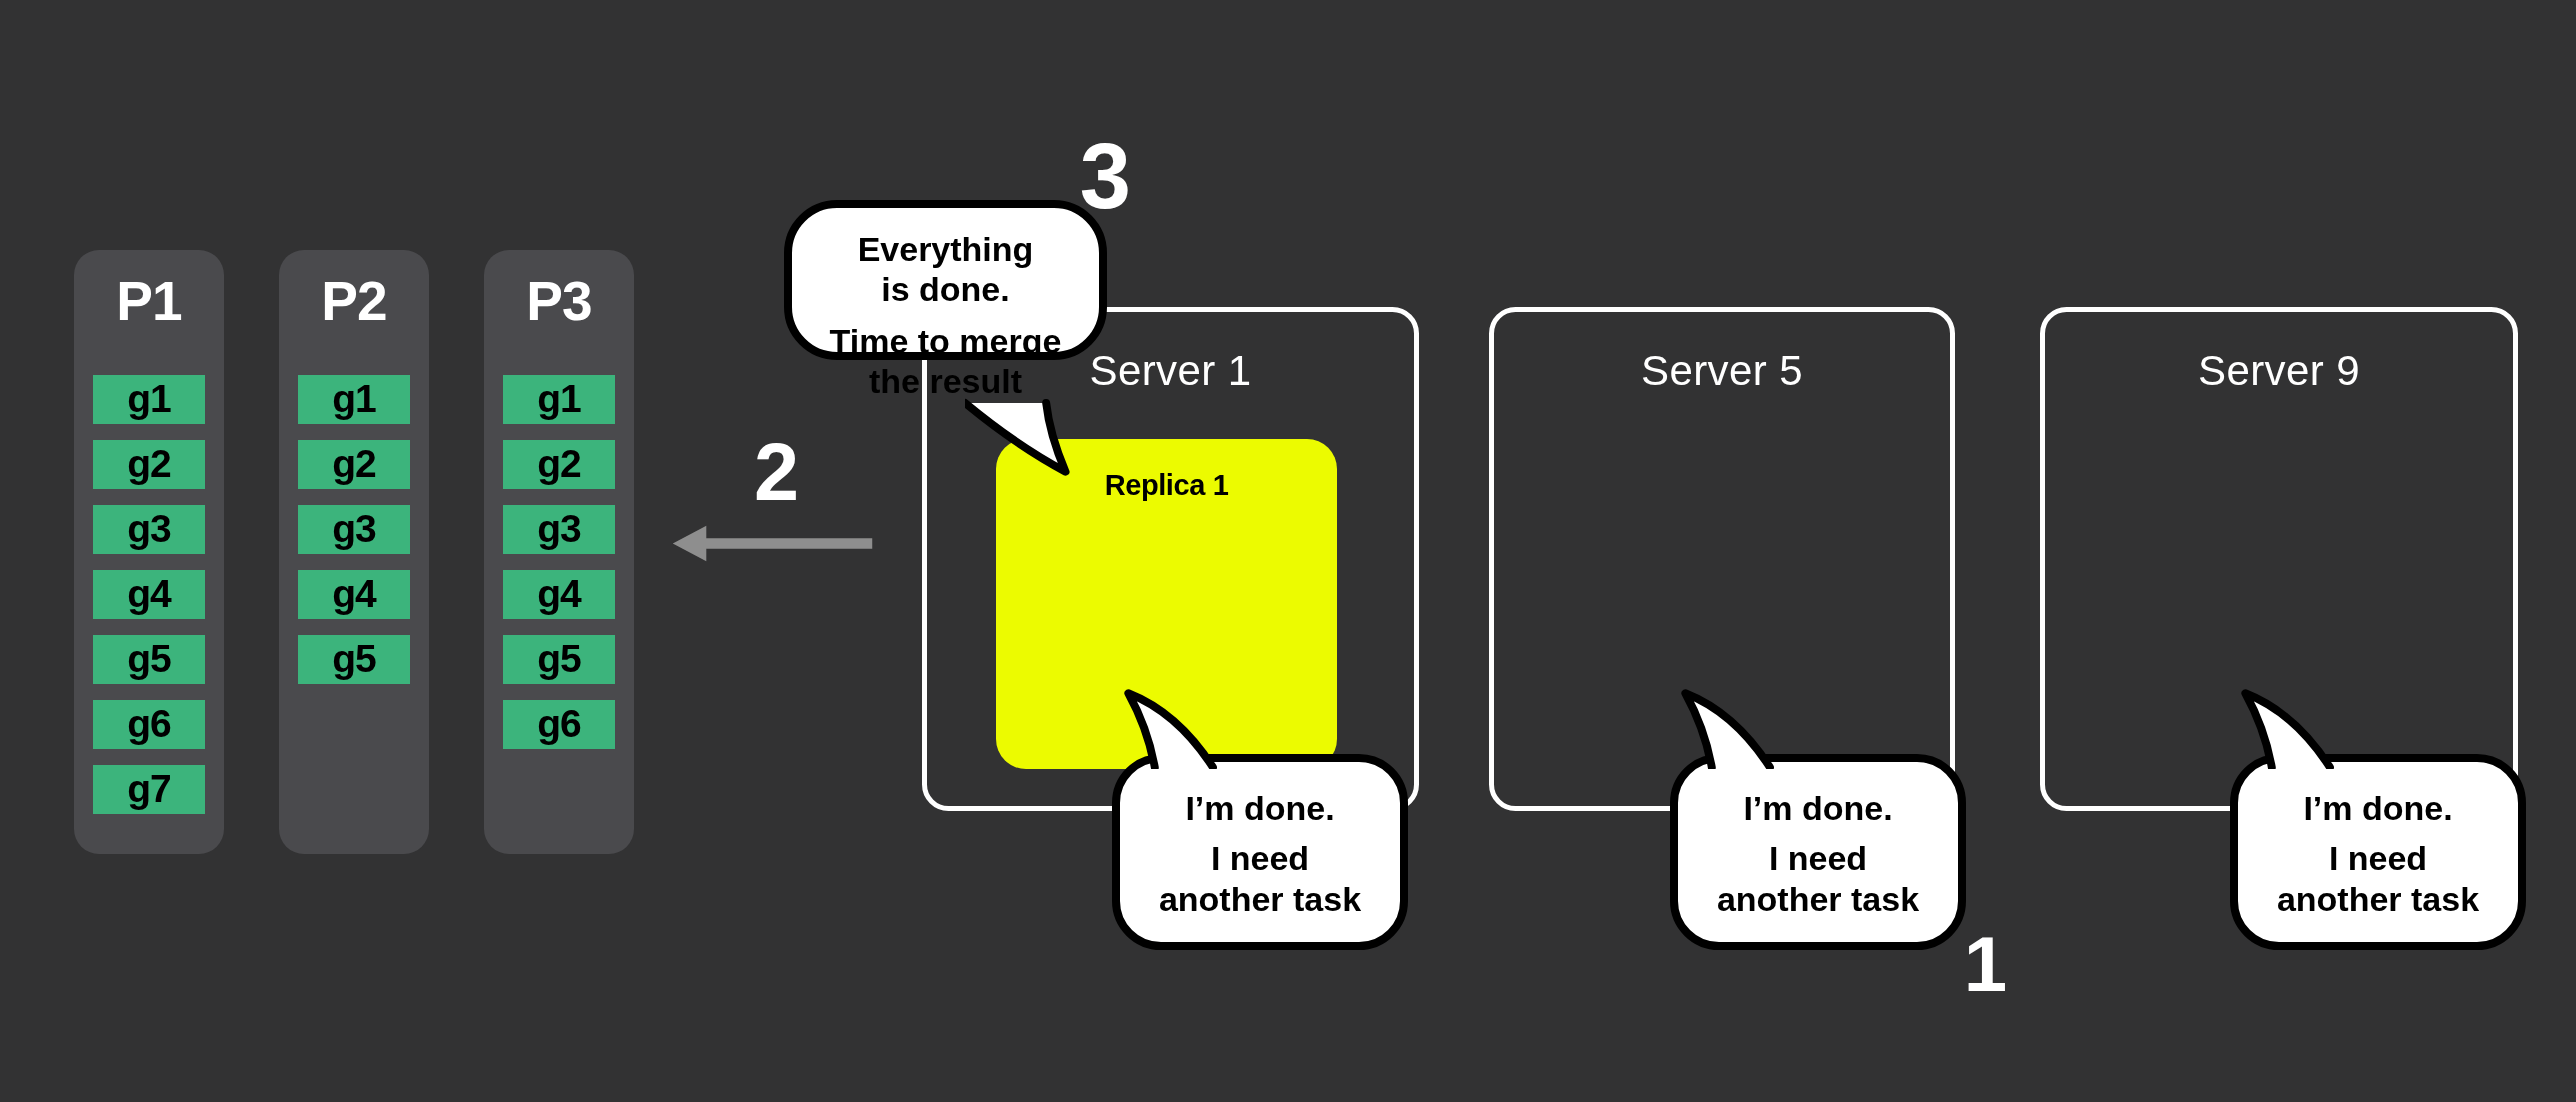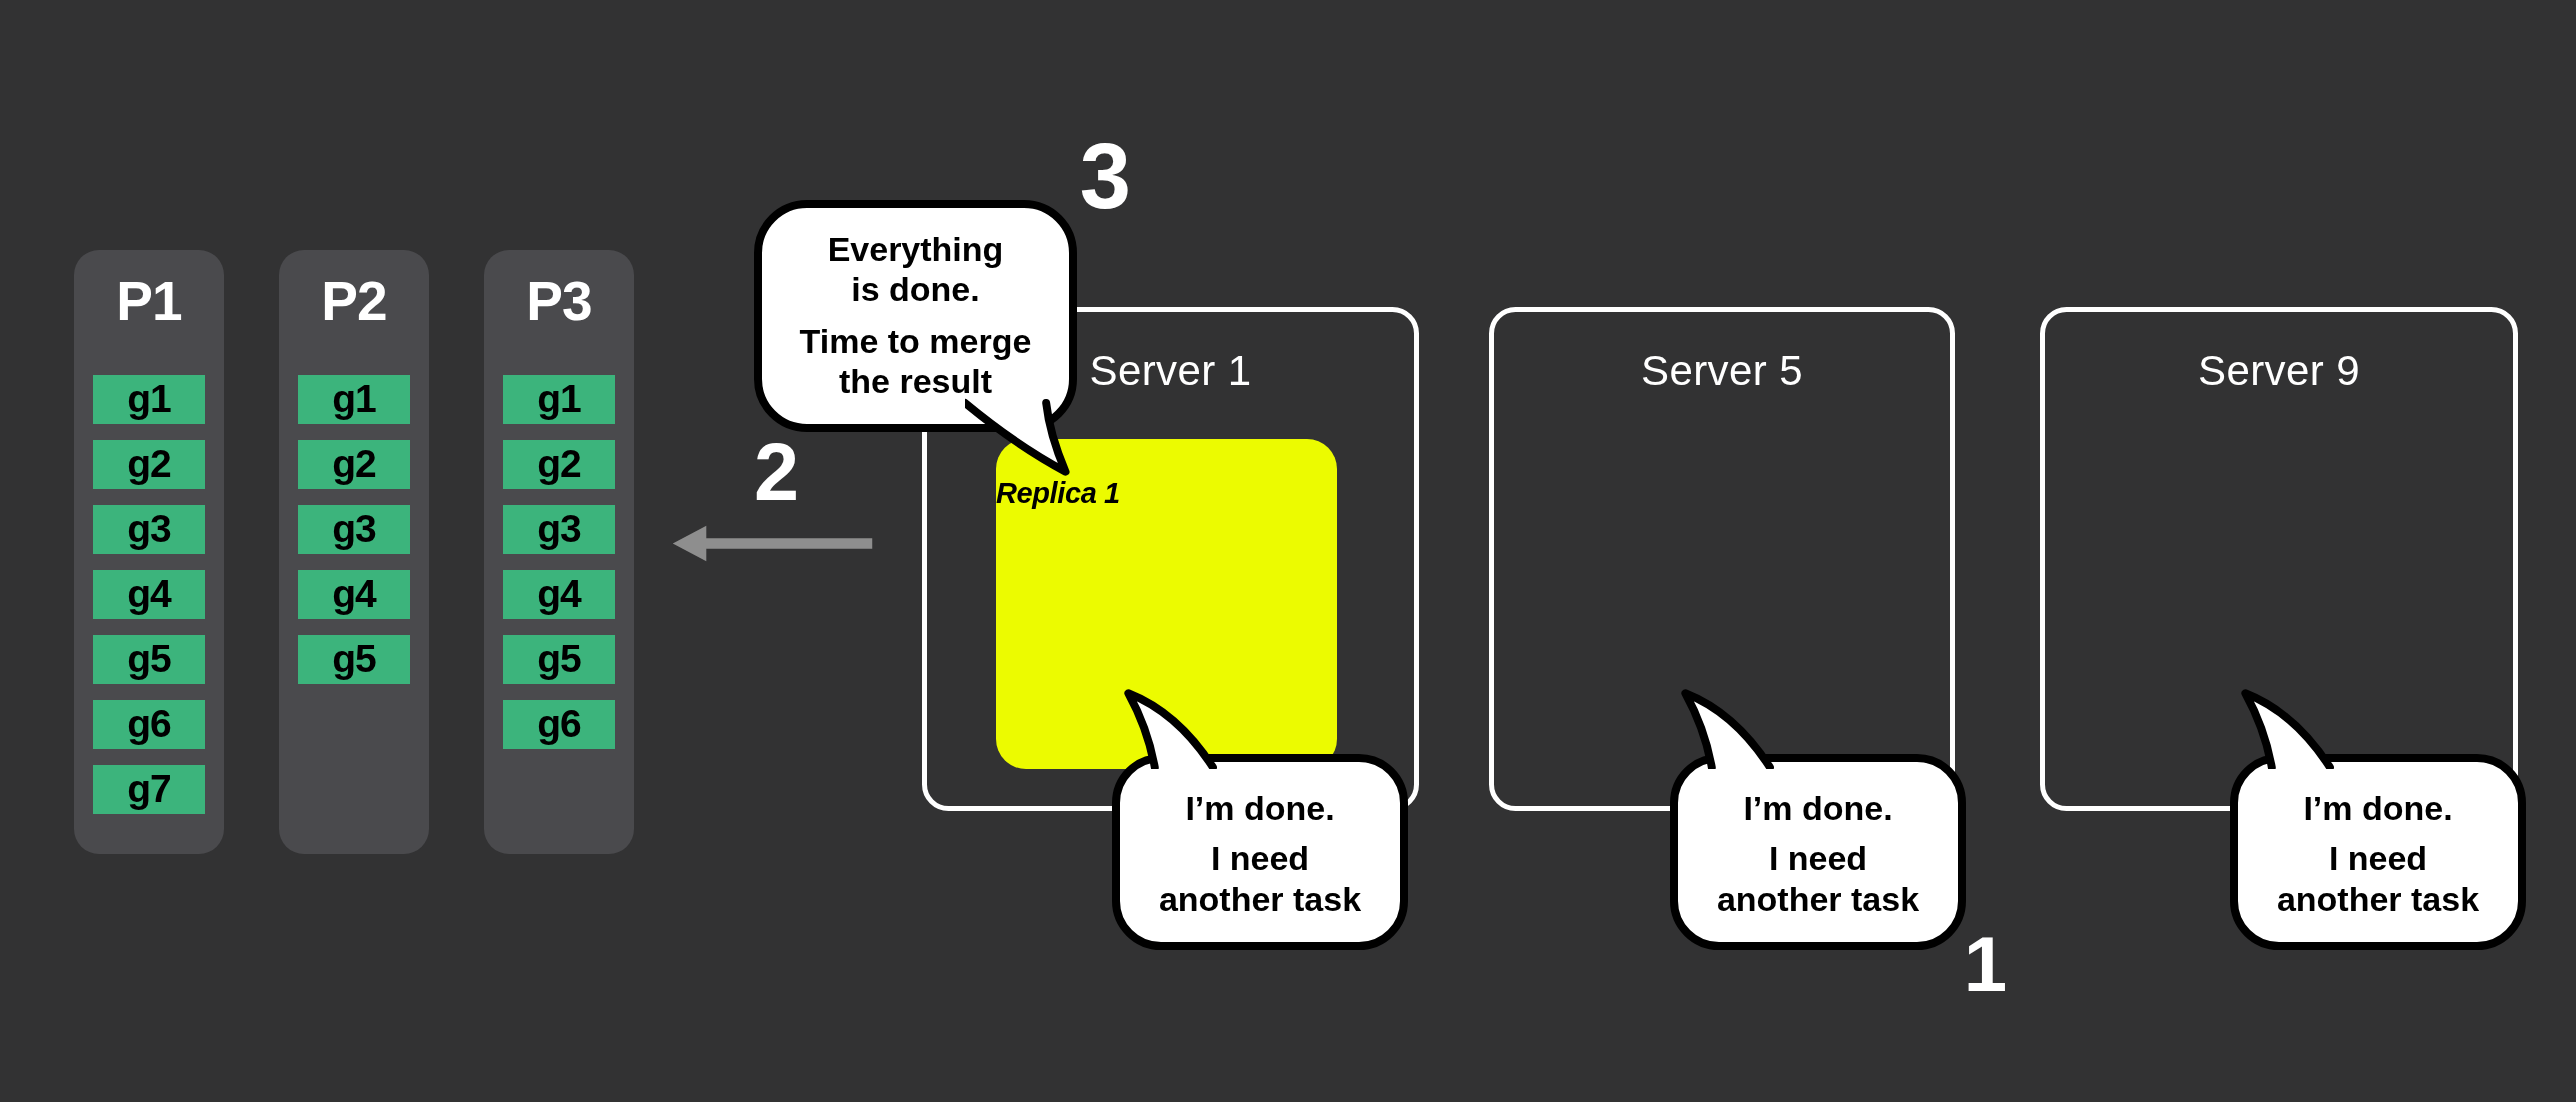--- a/index.html
+++ b/index.html
@@ -33,39 +33,38 @@
     border:5.3px solid var(--server-border,#fff);border-radius:26.5px;
   }
   .server-title{
     margin-top:35px;text-align:center;
     font-size:42px;color:var(--text-light,#fff);letter-spacing:0.4px;
   }
   .replica{
     position:absolute;top:439px;height:330px;border-radius:30px;z-index:2;
   }
   .replica-label{
-    display:block;padding-top:38px;
+    display:block;padding-top:30px;text-align:center;
     font-size:29px;font-weight:bold;color:var(--text-dark,#000);
     letter-spacing:-0.4px;
-    font-style:italic;
   }
   
   .bubble{
     position:absolute;box-sizing:border-box;z-index:6;
     background:var(--bubble-bg,#fff);
     border:8.8px solid var(--bubble-border,#000);
     text-align:center;color:var(--text-dark,#000);font-weight:bold;
   }
   .worker-bubble{
     top:754px;width:296px;height:196px;border-radius:49px;
     font-size:34px;line-height:41px;padding-top:26px;
   }
   .worker-bubble .gap{margin-bottom:8.8px;}
   .callout-bubble{
-    left:754px;top:200px;width:323px;height:232px;border-radius:53px;
+    left:784px;top:200px;width:323px;height:160px;border-radius:53px;
     font-size:34px;line-height:40px;padding-top:21px;
   }
   .callout-bubble .gap{margin-bottom:12.4px;}
   .tail{position:absolute;z-index:7;}
   .tail-fill{fill:var(--bubble-bg,#fff);}
   .tail-line{fill:none;stroke:var(--bubble-border,#000);stroke-width:9;stroke-linecap:round;stroke-linejoin:round;}
   
   .step-num{
     position:absolute;width:97px;text-align:center;z-index:8;
     color:var(--text-light,#fff);font-weight:bold;letter-spacing:-1.8px;

